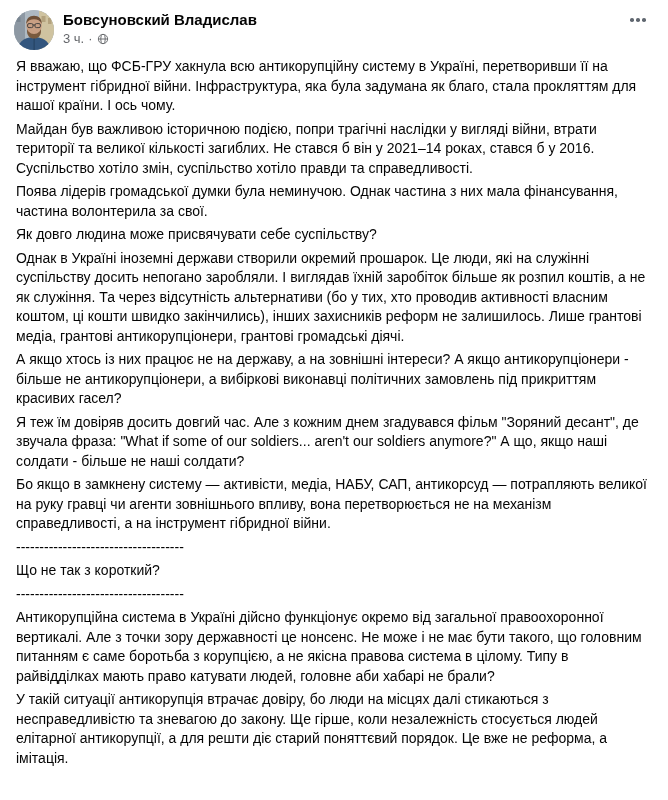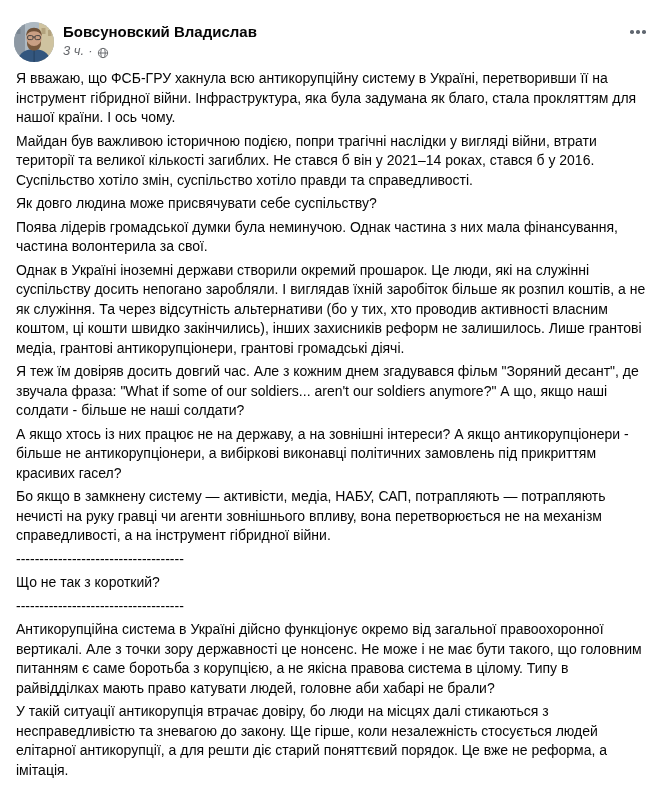--- a/index.html
+++ b/index.html
@@ -1,29 +1,29 @@
 <!DOCTYPE html>
 <html><head>
 <meta charset="utf-8">
 <style>
   html,body{margin:0;padding:0;background:#ffffff;}
   .page{
     width:668px;height:800px;overflow:hidden;background:#ffffff;
     font-family:"Liberation Sans",sans-serif;position:relative;
   }
   
-  .header{display:flex;align-items:flex-start;padding:22px 16px 0 14px;}
+  .header{display:flex;align-items:flex-start;padding:10px 16px 0 14px;}
   .avatar{width:40px;height:40px;border-radius:50%;overflow:hidden;flex:0 0 40px;
           display:block;cursor:pointer;background:#b6bfc6;}
   .avatar svg{display:block;width:40px;height:40px;}
   .hmeta{margin-left:9px;flex:1;min-width:0;}
   .name{font-size:15px;font-weight:700;color:#050505;line-height:19px;
         text-decoration:none;display:inline-block;cursor:pointer;}
-  .sub{display:flex;align-items:flex-end;gap:4px;font-size:13px;color:#65676B;
-       line-height:16px;margin-top:2px;font-style:italic;}
+  .sub{display:flex;align-items:center;gap:4px;font-size:13px;color:#65676B;
+       line-height:16px;margin-top:2px;}
   .sub a{color:#65676B;text-decoration:none;cursor:pointer;}
   .globe{display:inline-flex;align-items:center;}
   .menu{margin-left:auto;padding:10px 6px 6px 6px;cursor:pointer;margin-top:-2px;}
   .dots{display:flex;gap:2.5px;align-items:center;}
   .dots i{width:3.6px;height:3.6px;border-radius:50%;background:#606770;display:block;}
   
   .body{padding:7px 16px 0 16px;}
   .body p{
     margin:0 0 4px 0;font-size:14px;line-height:19.5px;color:#050505;
     word-wrap:break-word;white-space:pre-wrap;
@@ -75,26 +75,26 @@
           <i></i>
           <i></i>
           <i></i>
         </span>
     </div>
   </div>
 
   <div class="body">
     <p>Я вважаю, що ФСБ-ГРУ хакнула всю антикорупційну систему в Україні, перетворивши її на інструмент гібридної війни. Інфраструктура, яка була задумана як благо, стала прокляттям для нашої країни. І ось чому.</p>
     <p>Майдан був важливою історичною подією, попри трагічні наслідки у вигляді війни, втрати території та великої кількості загиблих. Не стався б він у 2021–14 роках, стався б у 2016. Суспільство хотіло змін, суспільство хотіло правди та справедливості.</p>
+    <p>Поява лідерів громадської думки була неминучою. Однак частина з них мала фінансування, частина волонтерила за свої.</p>
     <p>Як довго людина може присвячувати себе суспільству?</p>
-    <p>Поява лідерів громадської думки була неминучою. Однак частина з них мала фінансування, частина волонтерила за свої.</p>
     <p>Однак в Україні іноземні держави створили окремий прошарок. Це люди, які на служінні суспільству досить непогано заробляли. І виглядав їхній заробіток більше як розпил коштів, а не як служіння. Та через відсутність альтернативи (бо у тих, хто проводив активності власним коштом, ці кошти швидко закінчились), інших захисників реформ не залишилось. Лише грантові медіа, грантові антикорупціонери, грантові громадські діячі.</p>
+    <p>А якщо хтось із них працює не на державу, а на зовнішні інтереси? А якщо антикорупціонери - більше не антикорупціонери, а вибіркові виконавці політичних замовлень під прикриттям красивих гасел?</p>
     <p>Я теж їм довіряв досить довгий час. Але з кожним днем згадувався фільм "Зоряний десант", де звучала фраза: "What if some of our soldiers... aren't our soldiers anymore?" А що, якщо наші солдати - більше не наші солдати?</p>
-    <p>А якщо хтось із них працює не на державу, а на зовнішні інтереси? А якщо антикорупціонери - більше не антикорупціонери, а вибіркові виконавці політичних замовлень під прикриттям красивих гасел?</p>
-    <p>Бо якщо в замкнену систему — активісти, медіа, НАБУ, САП, потрапляють — потрапляють нечисті на руку гравці чи агенти зовнішнього впливу, вона перетворюється не на механізм справедливості, а на інструмент гібридної війни.</p>
+    <p>Бо якщо в замкнену систему — активісти, медіа, НАБУ, САП, антикорсуд — потрапляють великої на руку гравці чи агенти зовнішнього впливу, вона перетворюється не на механізм справедливості, а на інструмент гібридної війни.</p>
     <p>------------------------------------</p>
     <p>Що не так з короткий?</p>
     <p>------------------------------------</p>
     <p>Антикорупційна система в Україні дійсно функціонує окремо від загальної правоохоронної вертикалі. Але з точки зору державності це нонсенс. Не може і не має бути такого, що головним питанням є саме боротьба з корупцією, а не якісна правова система в цілому. Типу в райвідділках мають право катувати людей, головне аби хабарі не брали?</p>
     <p><span>У такій ситуації антикорупція втрачає довіру, бо люди на місцях далі стикаються з несправедливістю та зневагою до закону. Ще гірше, коли незалежність стосується людей елітарної антикорупції, а для решти діє старий поняттєвий порядок. Це вже не реформа, а</span> <span>імітація.</span></p>
   </div>
 
 </div>
 
 </body></html>

